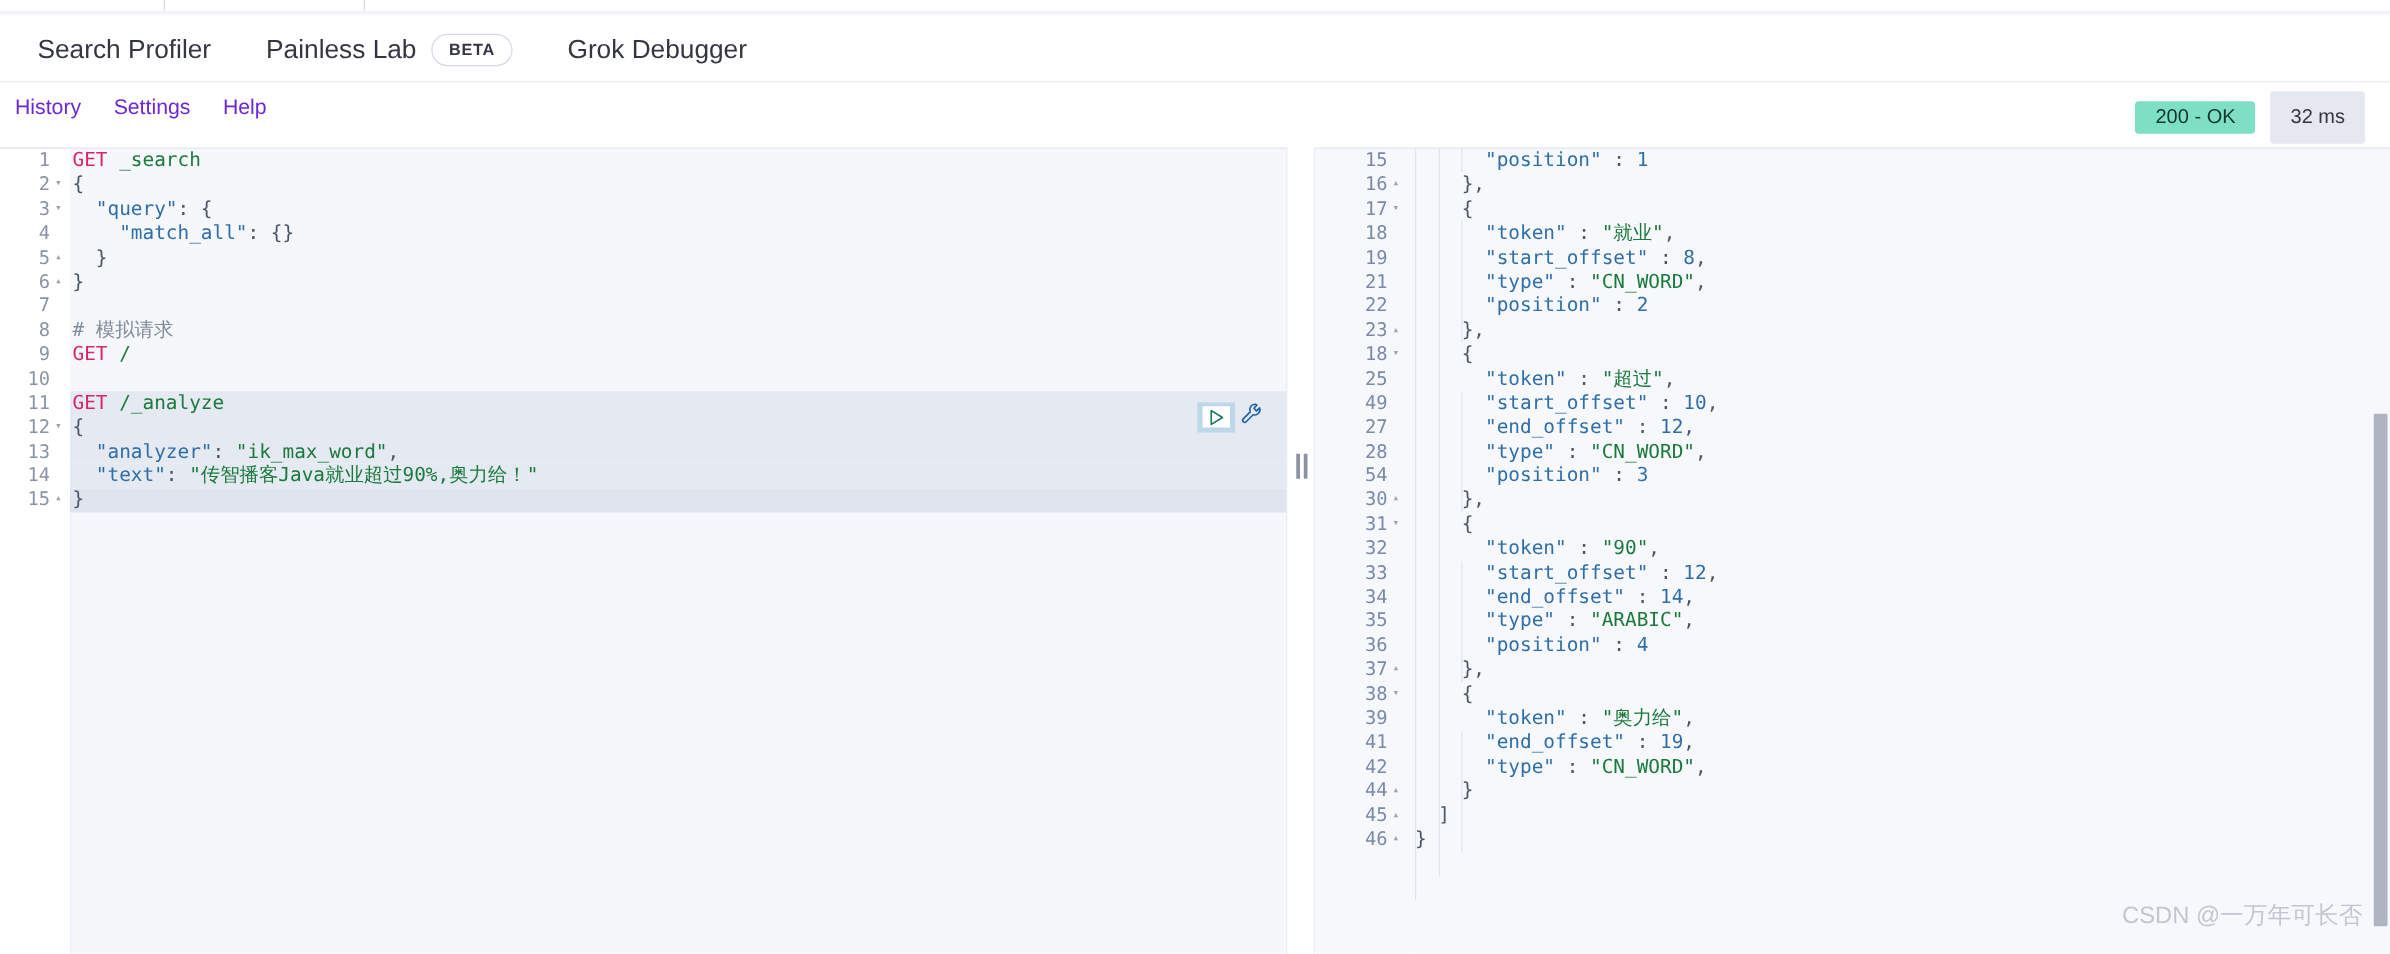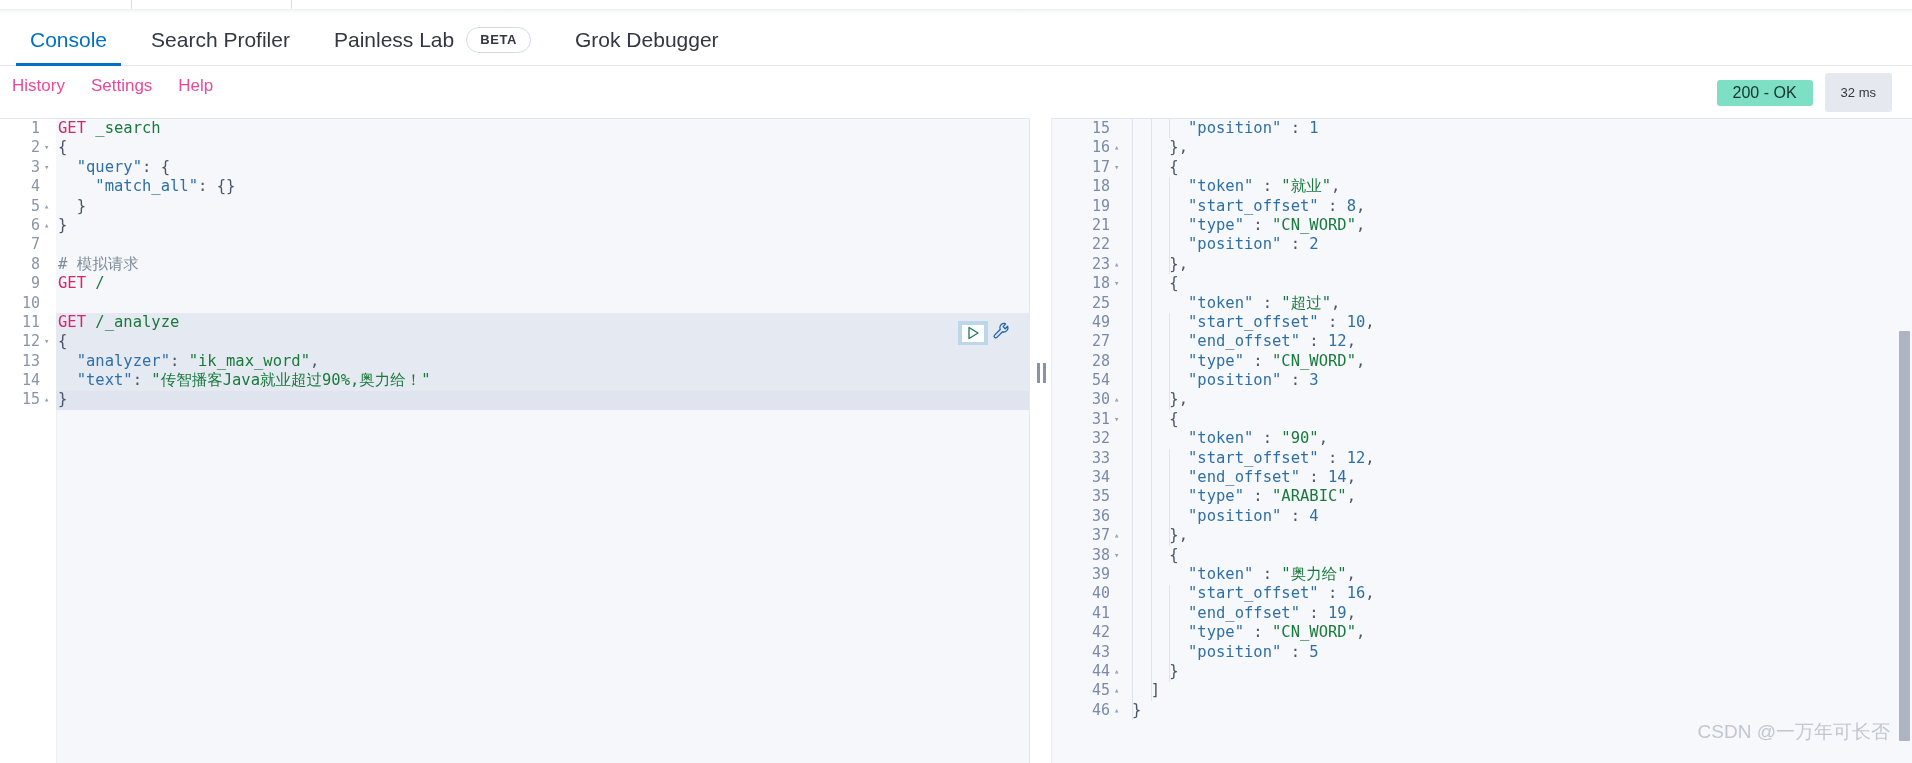--- a/index.html
+++ b/index.html
@@ -26,24 +26,24 @@
   .tab.active { color:#0071c2; }
   .tab.active::after { content:""; position:absolute; left:8px; right:8px; bottom:0;
      height:3px; background:#0071c2; }
   .beta { display:inline-block; margin-left:12px; padding:4px 13px 5px;
      border:1px solid #d3dae6; border-radius:14px; font-size:13px; font-weight:bold;
      letter-spacing:.6px; color:#343741; background:#fff; }
 
   
   .subnav { position:absolute; left:0; top:66px; width:1912px; height:40px;
      background:#ffffff; display:flex; align-items:center; padding-left:12px; }
-  .subnav-item { font-size:17px; color:#ec4899; margin-right:26px; cursor:pointer; }
+  .subnav-item { font-size:17px; color:#6d28d9; margin-right:26px; cursor:pointer; }
   .status-wrap { position:absolute; right:20px; top:73px; display:flex; gap:12px; align-items:center; }
   .badge-ok { background:#7ddfc3; color:#14342c; font-size:16px; padding:4px 16px; border-radius:3px; }
-  .badge-ms { background:#e6e8f0; color:#343741; font-size:13px; padding:12px 16px; border-radius:3px;text-align:right; }
+  .badge-ms { background:#e6e8f0; color:#343741; font-size:16px; padding:12px 16px; border-radius:3px;text-align:right; }
 
   
   .code { font-family:"DejaVu Sans Mono","Liberation Mono",monospace; font-size:15.5px; }
 
   .editor { position:absolute; top:118px; height:645px; overflow:hidden; }
   #req-editor { left:0; width:1030px; background:#f5f7fa;
       border-top:1px solid #e3e6ef; border-right:1px solid #e6e8f0; }
   #res-editor { left:1052px; width:860px; background:#f7f8fc; border-top:1px solid #e3e6ef; }
 
   .gutter { position:absolute; left:0; top:0; bottom:0; background:#ffffff; }
@@ -112,23 +112,20 @@
 <div id="app">
 
   <div class="topstrip">
     <div class="vdiv" style="left:131px"></div>
     <div class="vdiv" style="left:291px"></div>
   </div>
   <div class="topstrip-shadow"></div>
 
   <div class="tabbar">
     <div class="tabs" id="tabs-host">
-        <div class="tab active">
-          <span>Console</span>
-        </div>
         <div class="tab">
           <span>Search Profiler</span>
         </div>
         <div class="tab">
           <span>Painless Lab</span>
           <span class="beta">BETA</span>
         </div>
         <div class="tab">
           <span>Grok Debugger</span>
         </div>
@@ -292,33 +289,31 @@
         <div class="ln"><span class="num">37</span><span class="fold">▴</span><span class="txt"><span class="k-punct">    },</span></span></div>
         <div class="iguide" style="left: 80px; top: 426.8px; height: 19.4px;"></div>
         <div class="iguide" style="left: 98.6px; top: 426.8px; height: 19.4px;"></div>
         <div class="ln"><span class="num">38</span><span class="fold">▾</span><span class="txt"><span class="k-punct">    {</span></span></div>
         <div class="iguide" style="left: 80px; top: 446.2px; height: 19.4px;"></div>
         <div class="iguide" style="left: 98.6px; top: 446.2px; height: 19.4px;"></div>
         <div class="ln"><span class="num">39</span><span class="txt"><span class="k-punct">      </span><span class="k-key">"token"</span><span class="k-colon"> : </span><span class="k-str">"奥力给"</span><span class="k-punct">,</span></span></div>
         <div class="iguide" style="left: 80px; top: 465.6px; height: 19.4px;"></div>
         <div class="iguide" style="left: 98.6px; top: 465.6px; height: 19.4px;"></div>
         <div class="iguide" style="left: 117.2px; top: 465.6px; height: 19.4px;"></div>
-        <div class="ln"><span class="num">40</span><span class="txt"><span class="k-punct">      </span><span class="k-key">"start_offset"</span><span class="k-colon"> : </span><span class="k-num">16</span><span class="k-punct">,</span></span></div>
         <div class="iguide" style="left: 80px; top: 485px; height: 19.4px;"></div>
         <div class="iguide" style="left: 98.6px; top: 485px; height: 19.4px;"></div>
         <div class="iguide" style="left: 117.2px; top: 485px; height: 19.4px;"></div>
         <div class="ln"><span class="num">41</span><span class="txt"><span class="k-punct">      </span><span class="k-key">"end_offset"</span><span class="k-colon"> : </span><span class="k-num">19</span><span class="k-punct">,</span></span></div>
         <div class="iguide" style="left: 80px; top: 504.4px; height: 19.4px;"></div>
         <div class="iguide" style="left: 98.6px; top: 504.4px; height: 19.4px;"></div>
         <div class="iguide" style="left: 117.2px; top: 504.4px; height: 19.4px;"></div>
         <div class="ln"><span class="num">42</span><span class="txt"><span class="k-punct">      </span><span class="k-key">"type"</span><span class="k-colon"> : </span><span class="k-str">"CN_WORD"</span><span class="k-punct">,</span></span></div>
         <div class="iguide" style="left: 80px; top: 523.8px; height: 19.4px;"></div>
         <div class="iguide" style="left: 98.6px; top: 523.8px; height: 19.4px;"></div>
         <div class="iguide" style="left: 117.2px; top: 523.8px; height: 19.4px;"></div>
-        <div class="ln"><span class="num">43</span><span class="txt"><span class="k-punct">      </span><span class="k-key">"position"</span><span class="k-colon"> : </span><span class="k-num">5</span></span></div>
         <div class="iguide" style="left: 80px; top: 543.2px; height: 19.4px;"></div>
         <div class="iguide" style="left: 98.6px; top: 543.2px; height: 19.4px;"></div>
         <div class="iguide" style="left: 117.2px; top: 543.2px; height: 19.4px;"></div>
         <div class="ln"><span class="num">44</span><span class="fold">▴</span><span class="txt"><span class="k-punct">    }</span></span></div>
         <div class="iguide" style="left: 80px; top: 562.6px; height: 19.4px;"></div>
         <div class="iguide" style="left: 98.6px; top: 562.6px; height: 19.4px;"></div>
         <div class="ln"><span class="num">45</span><span class="fold">▴</span><span class="txt"><span class="k-punct">  ]</span></span></div>
         <div class="iguide" style="left: 80px; top: 582px; height: 19.4px;"></div>
         <div class="ln"><span class="num">46</span><span class="fold">▴</span><span class="txt"><span class="k-punct">}</span></span></div>
       </div>

